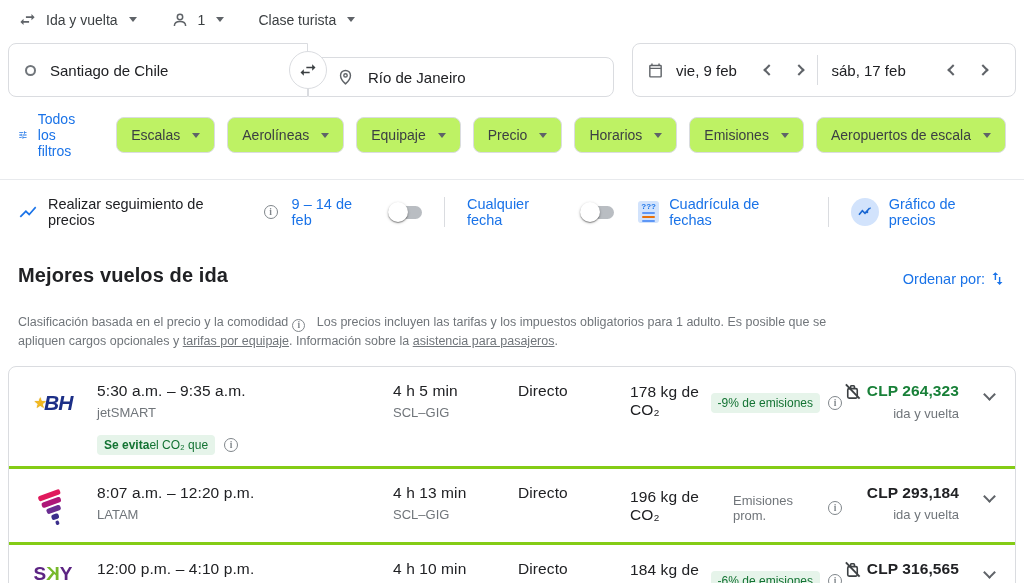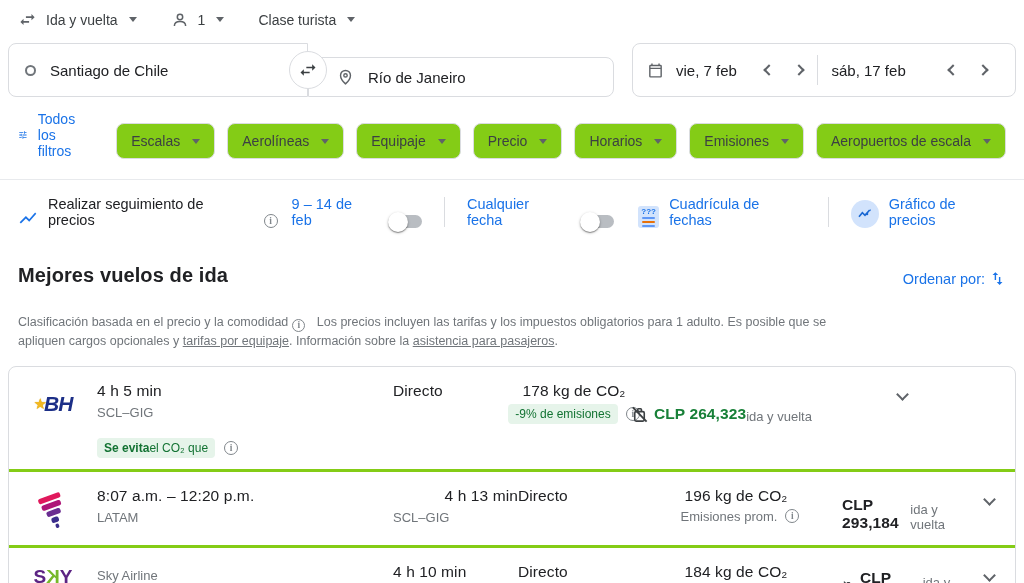--- a/index.html
+++ b/index.html
@@ -22,29 +22,29 @@
   .datefield { flex:1; margin-left:18px; border:1px solid #dadce0; border-radius:8px; display:flex; align-items:center; padding:0 14px; font-size:15px; }
   .datefield .dtxt { margin-left:12px; }
   .navchevs { display:flex; align-items:center; gap:22px; margin-left:auto; margin-right:14px; }
   .ch { width:8px; height:8px; border-style:solid; border-color:#5f6368; border-width:0 0 2px 2px; cursor:pointer; }
   .ch.left { transform:rotate(45deg); }
   .ch.right { transform:rotate(-135deg); }
   .vline { width:1px; height:30px; background:#dadce0; }
   .datehalf { display:flex; align-items:center; flex:1; }
 
   
-  .filterrow { display:flex; align-items:flex-end; gap:12px; padding:14px 18px 0; }
+  .filterrow { display:flex; align-items:center; gap:12px; padding:14px 18px 0; }
   .allfilters { display:flex; align-items:center; gap:10px; color:#1a73e8; font-size:14px; font-weight:500; margin-right:14px; cursor:pointer; }
-  .pill { display:flex; align-items:center; gap:10px; border:1px solid #dadce0; border-radius:8px; height:36px; padding:0 14px; font-size:14px; color:#3c4043; background:#84cc16; cursor:pointer; white-space:nowrap; }
+  .pill { display:flex; align-items:center; gap:10px; border:1px solid #dadce0; border-radius:8px; height:36px; padding:0 14px; font-size:14px; color:#3c4043; background:#bef264; cursor:pointer; white-space:nowrap; }
 
   .hdivider { border:none; border-top:1px solid #e8eaed; margin-top:20px; }
 
   
   .trackrow { display:flex; align-items:center; padding:16px 18px; font-size:14.5px; }
-  .trackrow .grp { display:flex; align-items:flex-end; gap:10px; }
+  .trackrow .grp { display:flex; align-items:center; gap:10px; }
   .blue { color:#1a73e8; }
   .switch { width:32px; height:13px; background:#b9bdc2; border-radius:7px; position:relative; flex:none; margin-left:4px; cursor:pointer; }
   .switch::before { content:""; position:absolute; left:-2px; top:-3.5px; width:20px; height:20px; background:#fff; border-radius:50%; box-shadow:0 1px 1px rgba(0,0,0,.35), 0 1px 3px rgba(0,0,0,.25); }
   .vsep { width:1px; height:30px; background:#dadce0; margin:0 22px; }
   .info { width:14px; height:14px; border:1.4px solid #80868b; border-radius:50%; color:#80868b; font-size:9.5px; font-weight:700;
     display:inline-flex; align-items:center; justify-content:center; flex:none; font-family:"Liberation Serif", serif; }
   .gridicon { width:21px; height:22px; background:#d2e3fc; border-radius:3px; display:flex; flex-direction:column; align-items:center; justify-content:center; gap:2px; flex:none; }
   .gridicon .q { font-size:8px; line-height:7px; color:#1a73e8; font-weight:700; letter-spacing:0; }
   .gridicon .bar { width:13px; height:2px; background:#5e97f6; border-radius:1px; }
   .gridicon .bar.red { background:#e8710a; }
@@ -60,24 +60,24 @@
     color:#1a73e8; font-size:14.5px; font-weight:500; cursor:pointer; }
 
   
   .card { margin:2px 8px 0; border:1px solid #dadce0; border-radius:8px; background:#fff; }
   .frow { display:grid; grid-template-columns:88px 296px 125px 112px 212px 1fr 52px; padding:15px 0 13px; position:relative; cursor:pointer; }
   .frow + .frow { border-top:3px solid #84cc16; }
   .frow.haschip { padding-bottom:45px; }
   .cell-logo { display:flex; justify-content:center; padding-top:3px; }
   .l1 { font-size:15.5px; color:#202124; font-weight:500; letter-spacing:.1px; }
   .l2 { font-size:13px; color:#70757a; margin-top:5px; }
-  .cell-co2 { display:flex; flex-direction:column; align-items:center; }
+  .cell-co2 { display:flex; flex-direction:row; align-items:center; }
   .chip { display:inline-flex; align-items:center; background:#e6f4ea; color:#137333; font-size:12px; padding:3px 7px; border-radius:4px; white-space:nowrap; }
   .co2row { display:flex; align-items:center; gap:8px; margin-top:4px; }
-  .cell-price { display:flex; flex-direction:row; align-items:flex-end; padding-right:4px; }
+  .cell-price { display:flex; flex-direction:column; align-items:flex-end; padding-right:4px; }
   .pricerow { display:flex; align-items:center; gap:5px; }
   .price { font-size:15.5px; font-weight:700; color:#202124; letter-spacing:.1px; }
   .price.green { color:#188038; }
   .cell-exp { display:flex; justify-content:center; padding-top:8px; }
   .cdown { width:9px; height:9px; border-style:solid; border-color:#5f6368; border-width:0 0 2px 2px; transform:rotate(-45deg); }
   .ecochip { position:absolute; left:88px; bottom:11px; display:flex; align-items:center; gap:9px; }
   .ecochip .chip b { font-weight:700; }
 
   
   .logo-js { display:flex; align-items:center; }
@@ -127,21 +127,21 @@
         <path d="M12 21s-7-6.4-7-12a7 7 0 0114 0c0 5.6-7 12-7 12z"></path>
         <circle cx="12" cy="9" r="2.4"></circle>
       </svg>
     <span>Río de Janeiro</span>
   </div>
   <div class="datefield">
     <div class="datehalf">
       <svg width="17" height="17" viewBox="0 0 24 24" fill="#5f6368">
           <path d="M19 4h-1V2h-2v2H8V2H6v2H5a2 2 0 00-2 2v14a2 2 0 002 2h14a2 2 0 002-2V6a2 2 0 00-2-2zm0 16H5V10h14v10zM5 8V6h14v2H5z"></path>
         </svg>
-      <span class="dtxt">vie, 7 feb</span>
+      <span class="dtxt">vie, 9 feb</span>
       <div class="navchevs">
         <span class="ch left"></span>
         <span class="ch right"></span>
       </div>
     </div>
     <div class="vline"></div>
     <div class="datehalf" style="padding-left:14px;">
       <span>sáb, 17 feb</span>
       <div class="navchevs">
         <span class="ch left"></span>
@@ -246,20 +246,24 @@
 <div class="card">
 
   <div class="frow haschip">
     <div class="cell-logo">
       <span class="logo-js">
         <span class="star">★</span>
         <span class="bh">BH</span>
       </span>
     </div>
     <div>
+      <div class="l1">5:30 a.m. – 9:35 a.m.</div>
+      <div class="l2">jetSMART</div>
+    </div>
+    <div>
       <div class="l1" style="font-weight:400;">4 h 5 min</div>
       <div class="l2">SCL–GIG</div>
     </div>
     <div>
       <div class="l1" style="font-weight:400;">Directo</div>
     </div>
     <div class="cell-co2">
       <div class="l1" style="font-weight:400;">178 kg de CO₂</div>
       <div class="co2row">
         <span class="chip">-9% de emisiones</span>
@@ -299,21 +303,21 @@
           <rect x="13" y="27.2" width="7.5" height="5.4" rx="2" fill="#3b2e8c"></rect>
           <rect x="15" y="34.2" width="3.5" height="4.4" rx="1.6" fill="#3b2e8c"></rect>
         </g>
       </svg>
     </div>
     <div>
       <div class="l1">8:07 a.m. – 12:20 p.m.</div>
       <div class="l2">LATAM</div>
     </div>
     <div>
-      <div class="l1" style="font-weight:400;text-align:right;">4 h 13 min</div>
+      <div class="l1" style="font-weight:400;">4 h 13 min</div>
       <div class="l2">SCL–GIG</div>
     </div>
     <div>
       <div class="l1" style="font-weight:400;">Directo</div>
     </div>
     <div class="cell-co2">
       <div class="l1" style="font-weight:400;">196 kg de CO₂</div>
       <div class="co2row">
         <span class="l2" style="margin-top:0;padding-left:8px;">Emisiones prom.</span>
         <span class="info">i</span>
@@ -330,20 +334,21 @@
     </div>
   </div>
 
   <div class="frow">
     <div class="cell-logo">
       <span class="logo-sky">
         <span class="s">S</span><span class="k">K</span><span class="y">Y</span>
       </span>
     </div>
     <div>
+      <div class="l1">12:00 p.m. – 4:10 p.m.</div>
       <div class="l2">Sky Airline</div>
     </div>
     <div>
       <div class="l1" style="font-weight:400;">4 h 10 min</div>
       <div class="l2">SCL–GIG</div>
     </div>
     <div>
       <div class="l1" style="font-weight:400;">Directo</div>
     </div>
     <div class="cell-co2">

